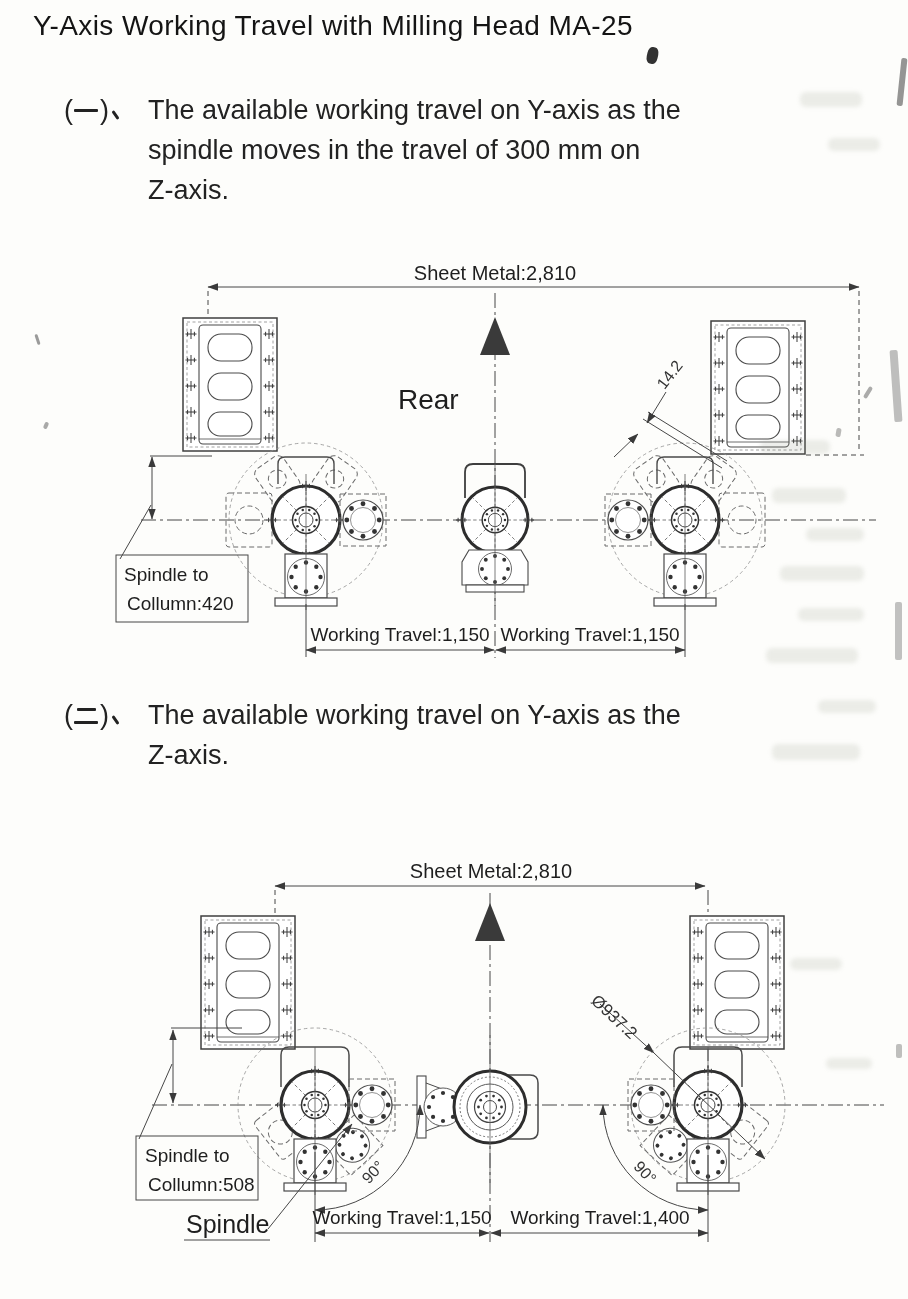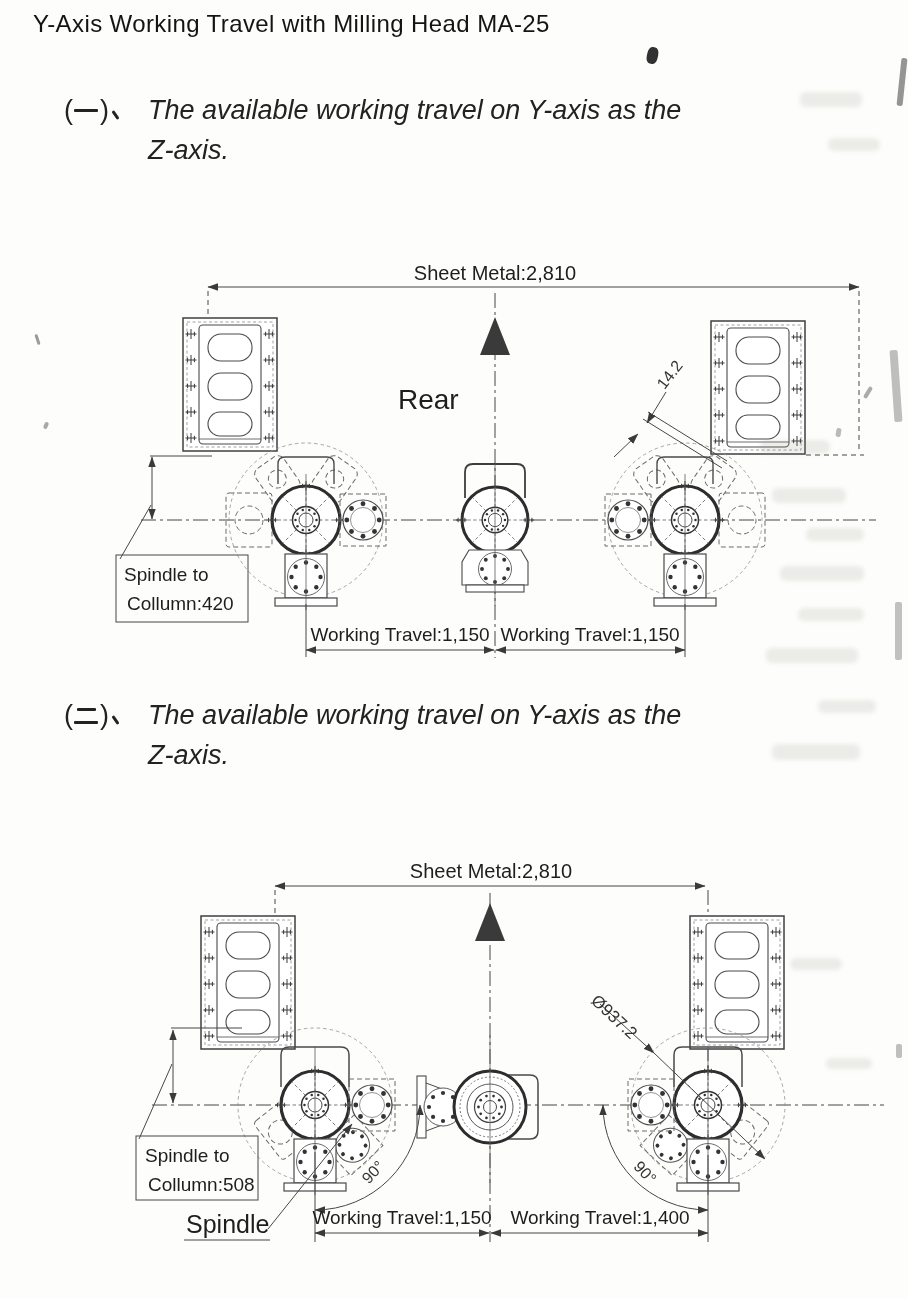--- a/index.html
+++ b/index.html
@@ -1,31 +1,31 @@
 <!DOCTYPE html>
 <html><head>
 <meta charset="utf-8">
 <style>
   html,body{margin:0;padding:0;background:#e8e8e8;}
   .page{position:relative;width:908px;height:1299px;background:#fdfdfb;overflow:hidden;
         font-family:"Liberation Sans",sans-serif;color:#1f1f1f;}
-  .title{position:absolute;left:33px;top:10px;margin:0;font-size:24px;font-weight:400;
+  .title{position:absolute;left:33px;top:10px;margin:0;font-size:28px;font-weight:400;
          letter-spacing:.4px;color:#141414;white-space:nowrap;}
   .para{position:absolute;font-size:27px;color:#222;}
   .numeral{position:absolute;left:0;top:0;display:inline-flex;height:40px;line-height:40px;}
   .cjk{position:relative;width:27px;height:40px;display:inline-block;}
   .cjk i{position:absolute;background:#222;border-radius:1px;display:block;}
   .one-b1{left:1px;top:19px;width:24px;height:3px;}
   .two-b1{left:4px;top:13px;width:19px;height:3px;}
   .two-b2{left:1px;top:26px;width:24px;height:3px;}
   .dun{position:relative;width:14px;height:40px;display:inline-block;}
   .dun i{position:absolute;left:5px;top:20px;width:3px;height:10px;background:#222;
          border-radius:2px;transform:rotate(-35deg);display:block;}
   .lines{margin-left:84px;}
-  .lines div{height:40px;line-height:40px;white-space:nowrap;font-style:italic;}
+  .lines div{height:40px;line-height:40px;white-space:nowrap;}
   .diagram{position:absolute;}
   svg text{fill:#1e1e1e;font-family:"Liberation Sans",sans-serif;}
   .t16{font-size:16px;fill:#333;}
   .t17{font-size:17px;fill:#333;}
   .t19{font-size:19px;}
   .t20{font-size:20px;}
   .t25{font-size:25px;}
   .t28{font-size:28px;}
   .ln line,.ln path,.ln rect{stroke:#474747;stroke-width:1;fill:none;}
   .dash{stroke-dasharray:5 4;stroke-width:.9;stroke:#5a5a5a;}
@@ -206,20 +206,21 @@
       <span class="cjk">
           <i class="one-b1"></i>
         </span>
       <span>)</span>
       <span class="dun">
           <i></i>
         </span>
     </span>
     <div class="lines">
       <div>The available working travel on Y-axis as the</div>
+      <div>spindle moves in the travel of 300 mm on</div>
       <div>Z-axis.</div>
     </div>
   </div>
 
   <svg class="diagram" style="left:100px;top:248px;" width="808" height="432" viewBox="100 248 808 432">
     <g class="ln">
       <line x1="208" y1="287" x2="859" y2="287" marker-start="url(#aE)" marker-end="url(#aE)"></line>
       <line class="dash" x1="208" y1="291" x2="208" y2="452"></line>
       <line class="dash" x1="859" y1="291" x2="859" y2="452"></line>
       <line class="dash" x1="806" y1="455" x2="864" y2="455"></line>

